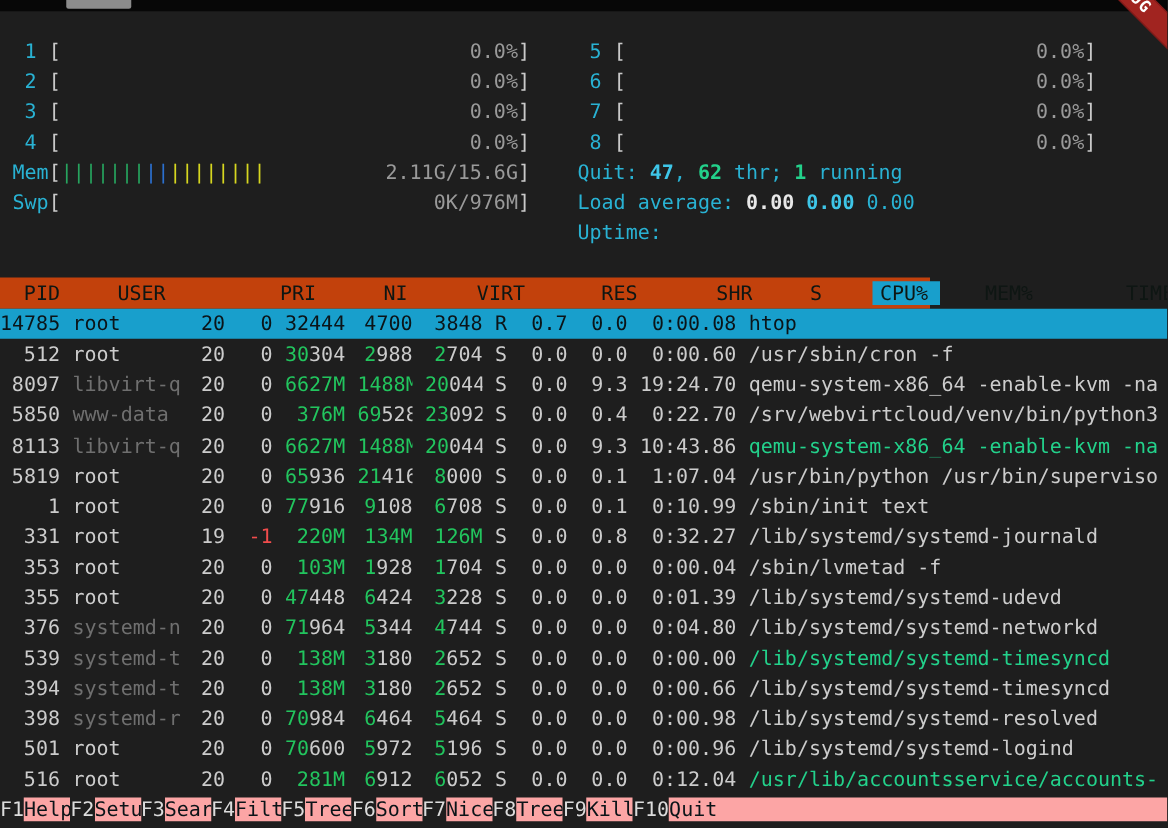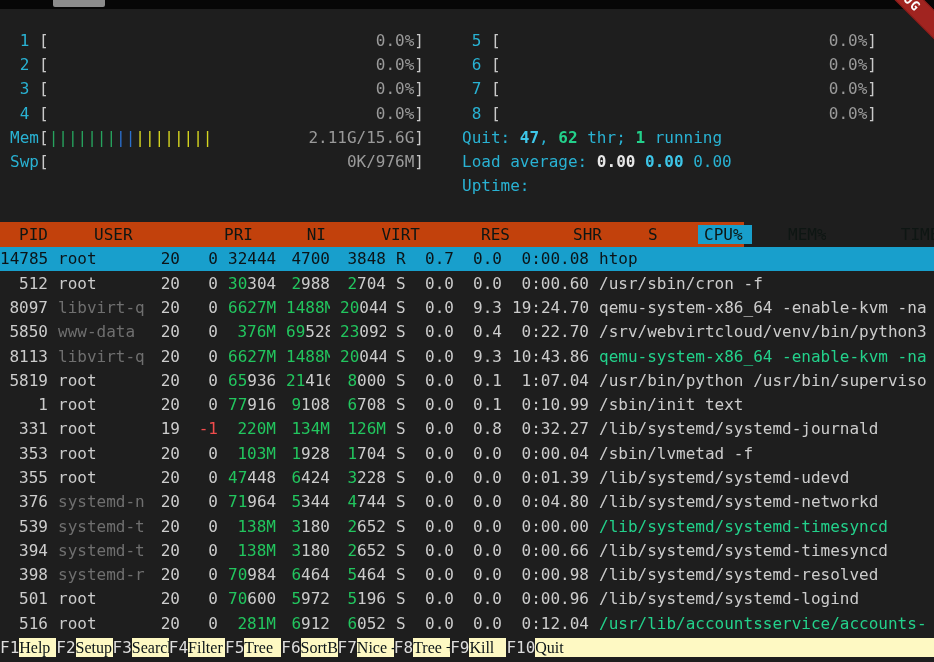--- a/index.html
+++ b/index.html
@@ -34,21 +34,21 @@
   .ar{text-align:right;}
   .cmd{flex:1;}
   .cy{color:#22c55e;}
   .dim{color:#6f6f6f;}
   .grn{color:#23d18b;}
   .red{color:#f14c4c;}
   .fbar{position:absolute;left:0;top:635.5px;width:934px;height:24.3px;display:flex;align-items:center;}
   .fkey{display:flex;flex:none;}
   .fkey.last{flex:1;}
   .fk{color:#dcdcdc;white-space:pre;display:flex;align-items:center;flex:none;}
-  .fl{background:#fef9c3;color:#0b1418;width:37px;white-space:pre;display:flex;align-items:center;flex:none;overflow:hidden;font-family:Liberation Serif, serif;}
+  .fl{background:#fca5a5;color:#0b1418;width:37px;white-space:pre;display:flex;align-items:center;flex:none;overflow:hidden;}
   .fl.fill{flex:1;width:auto;}
 </style>
 </head>
 <body>
 
 <div class="term">
   <div class="topstrip">
     <div class="tab"></div>
   </div>
   <div class="ribbon">

